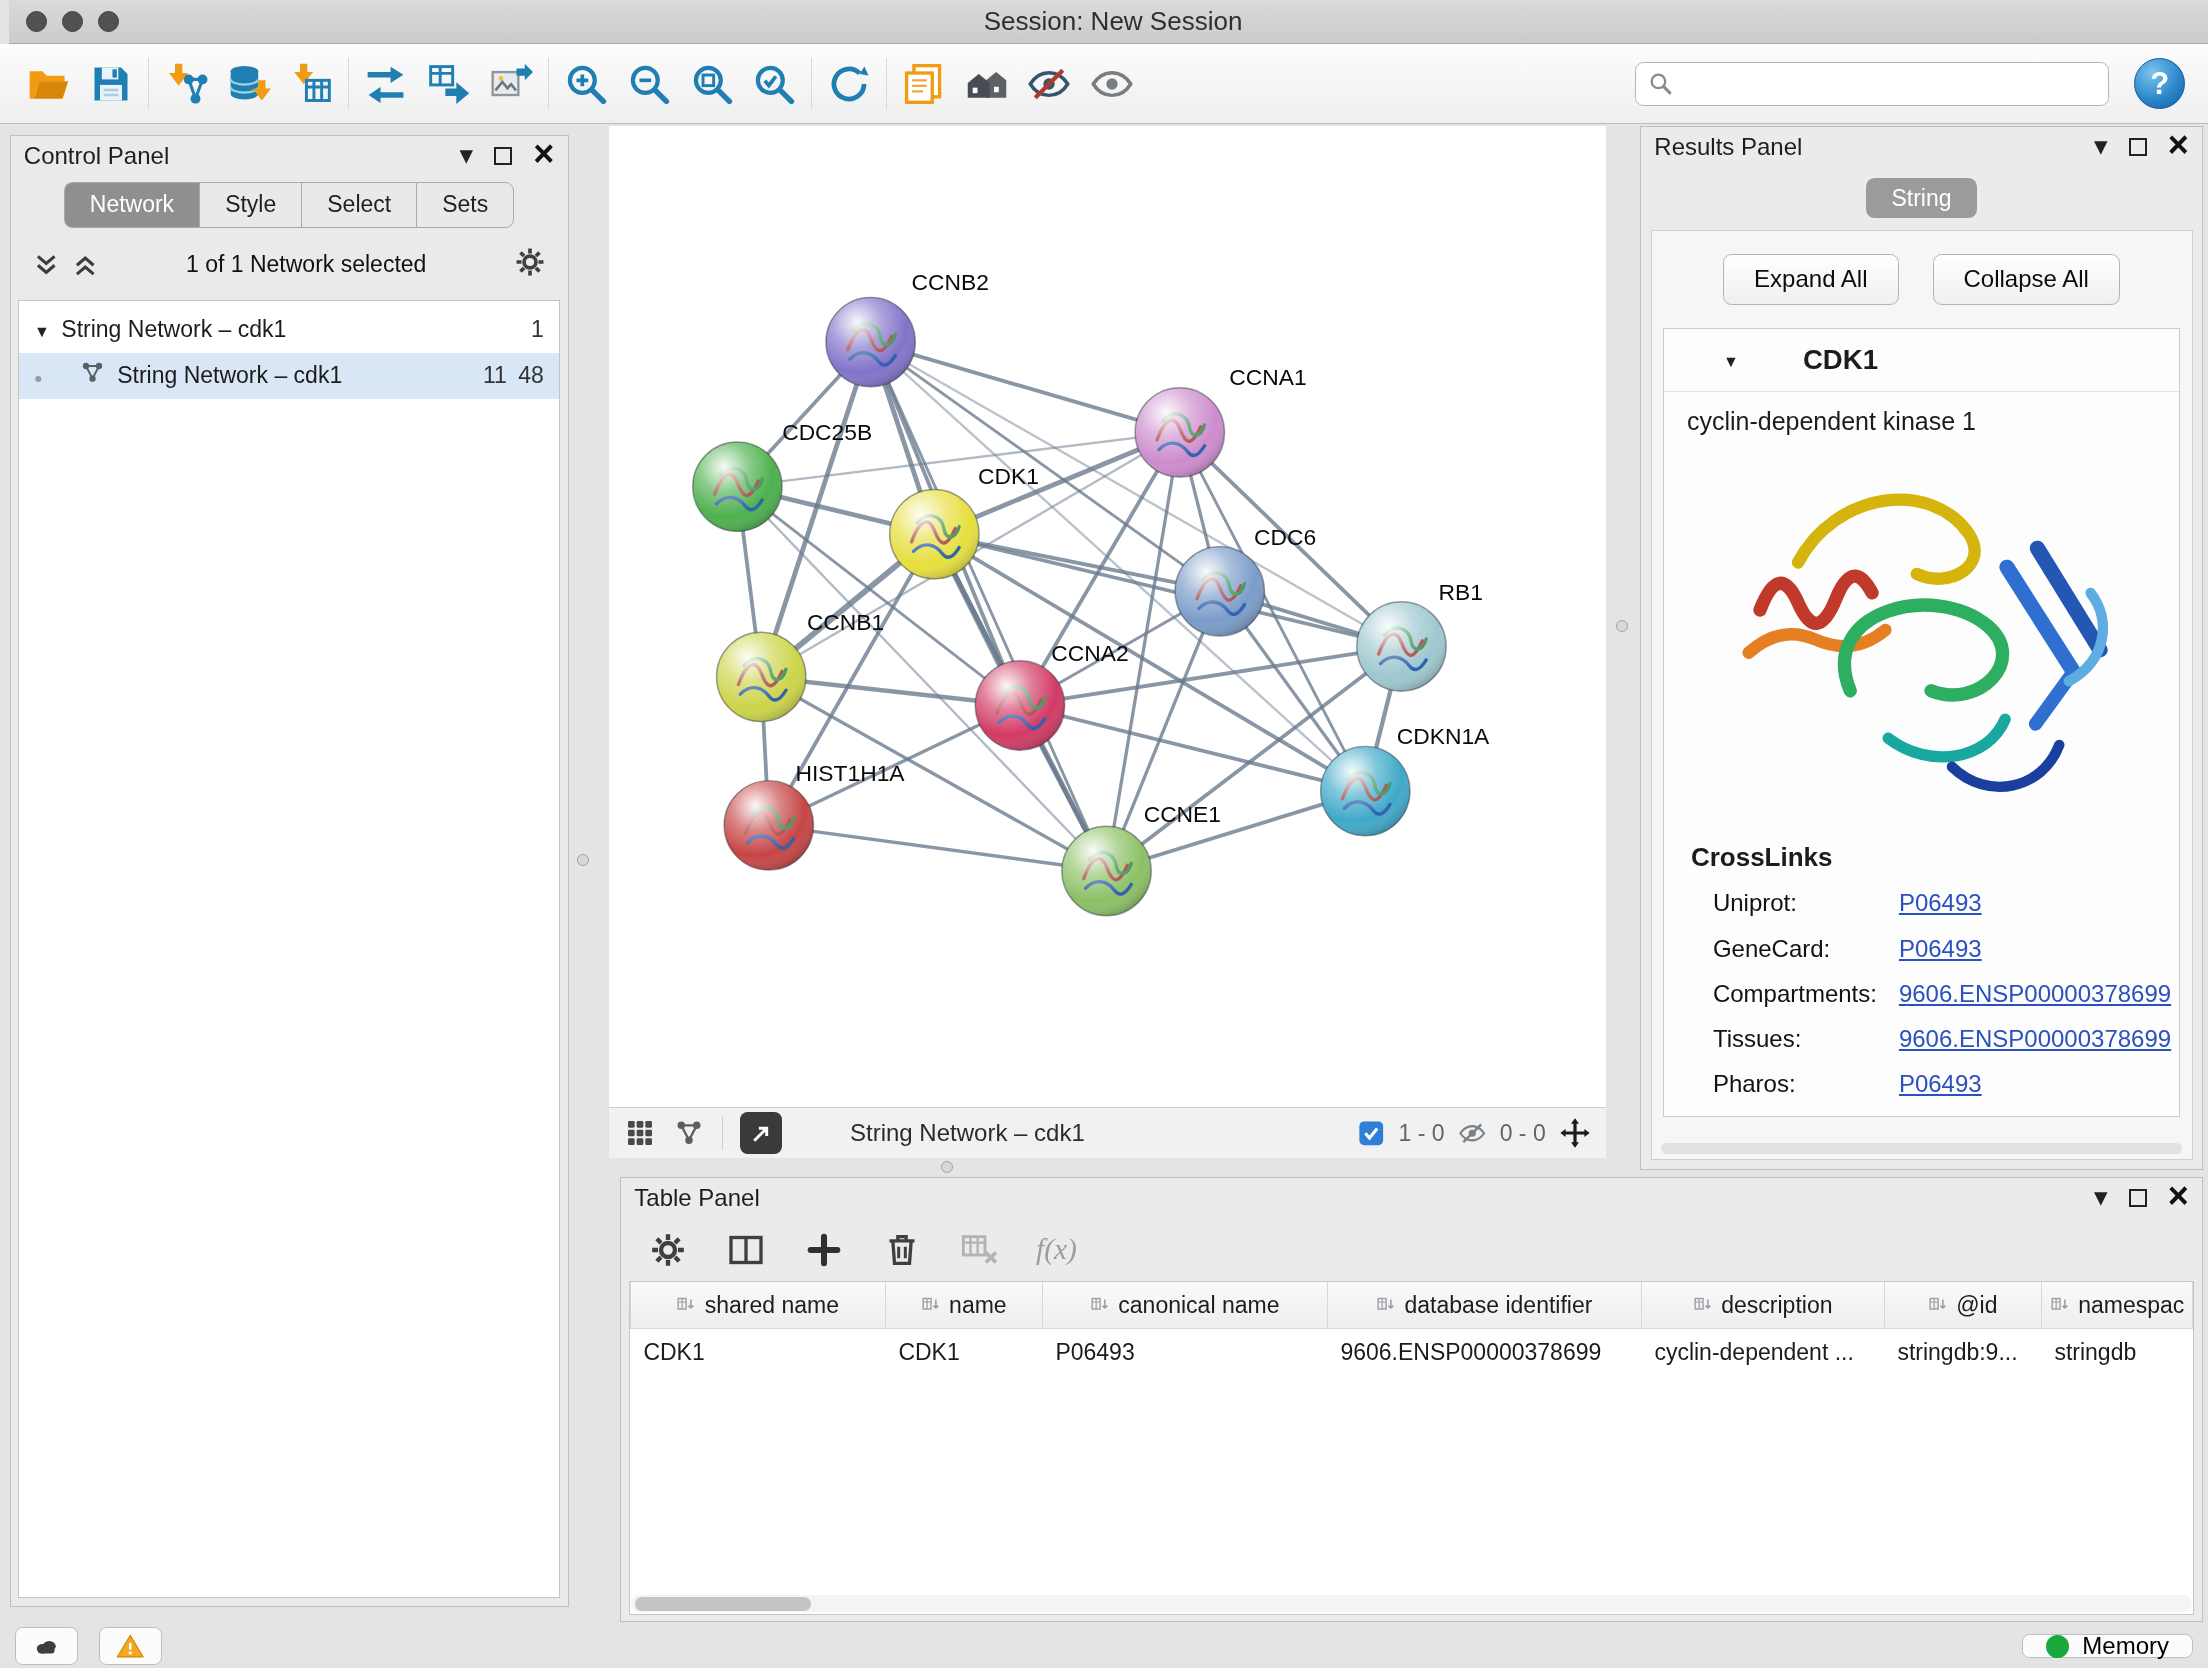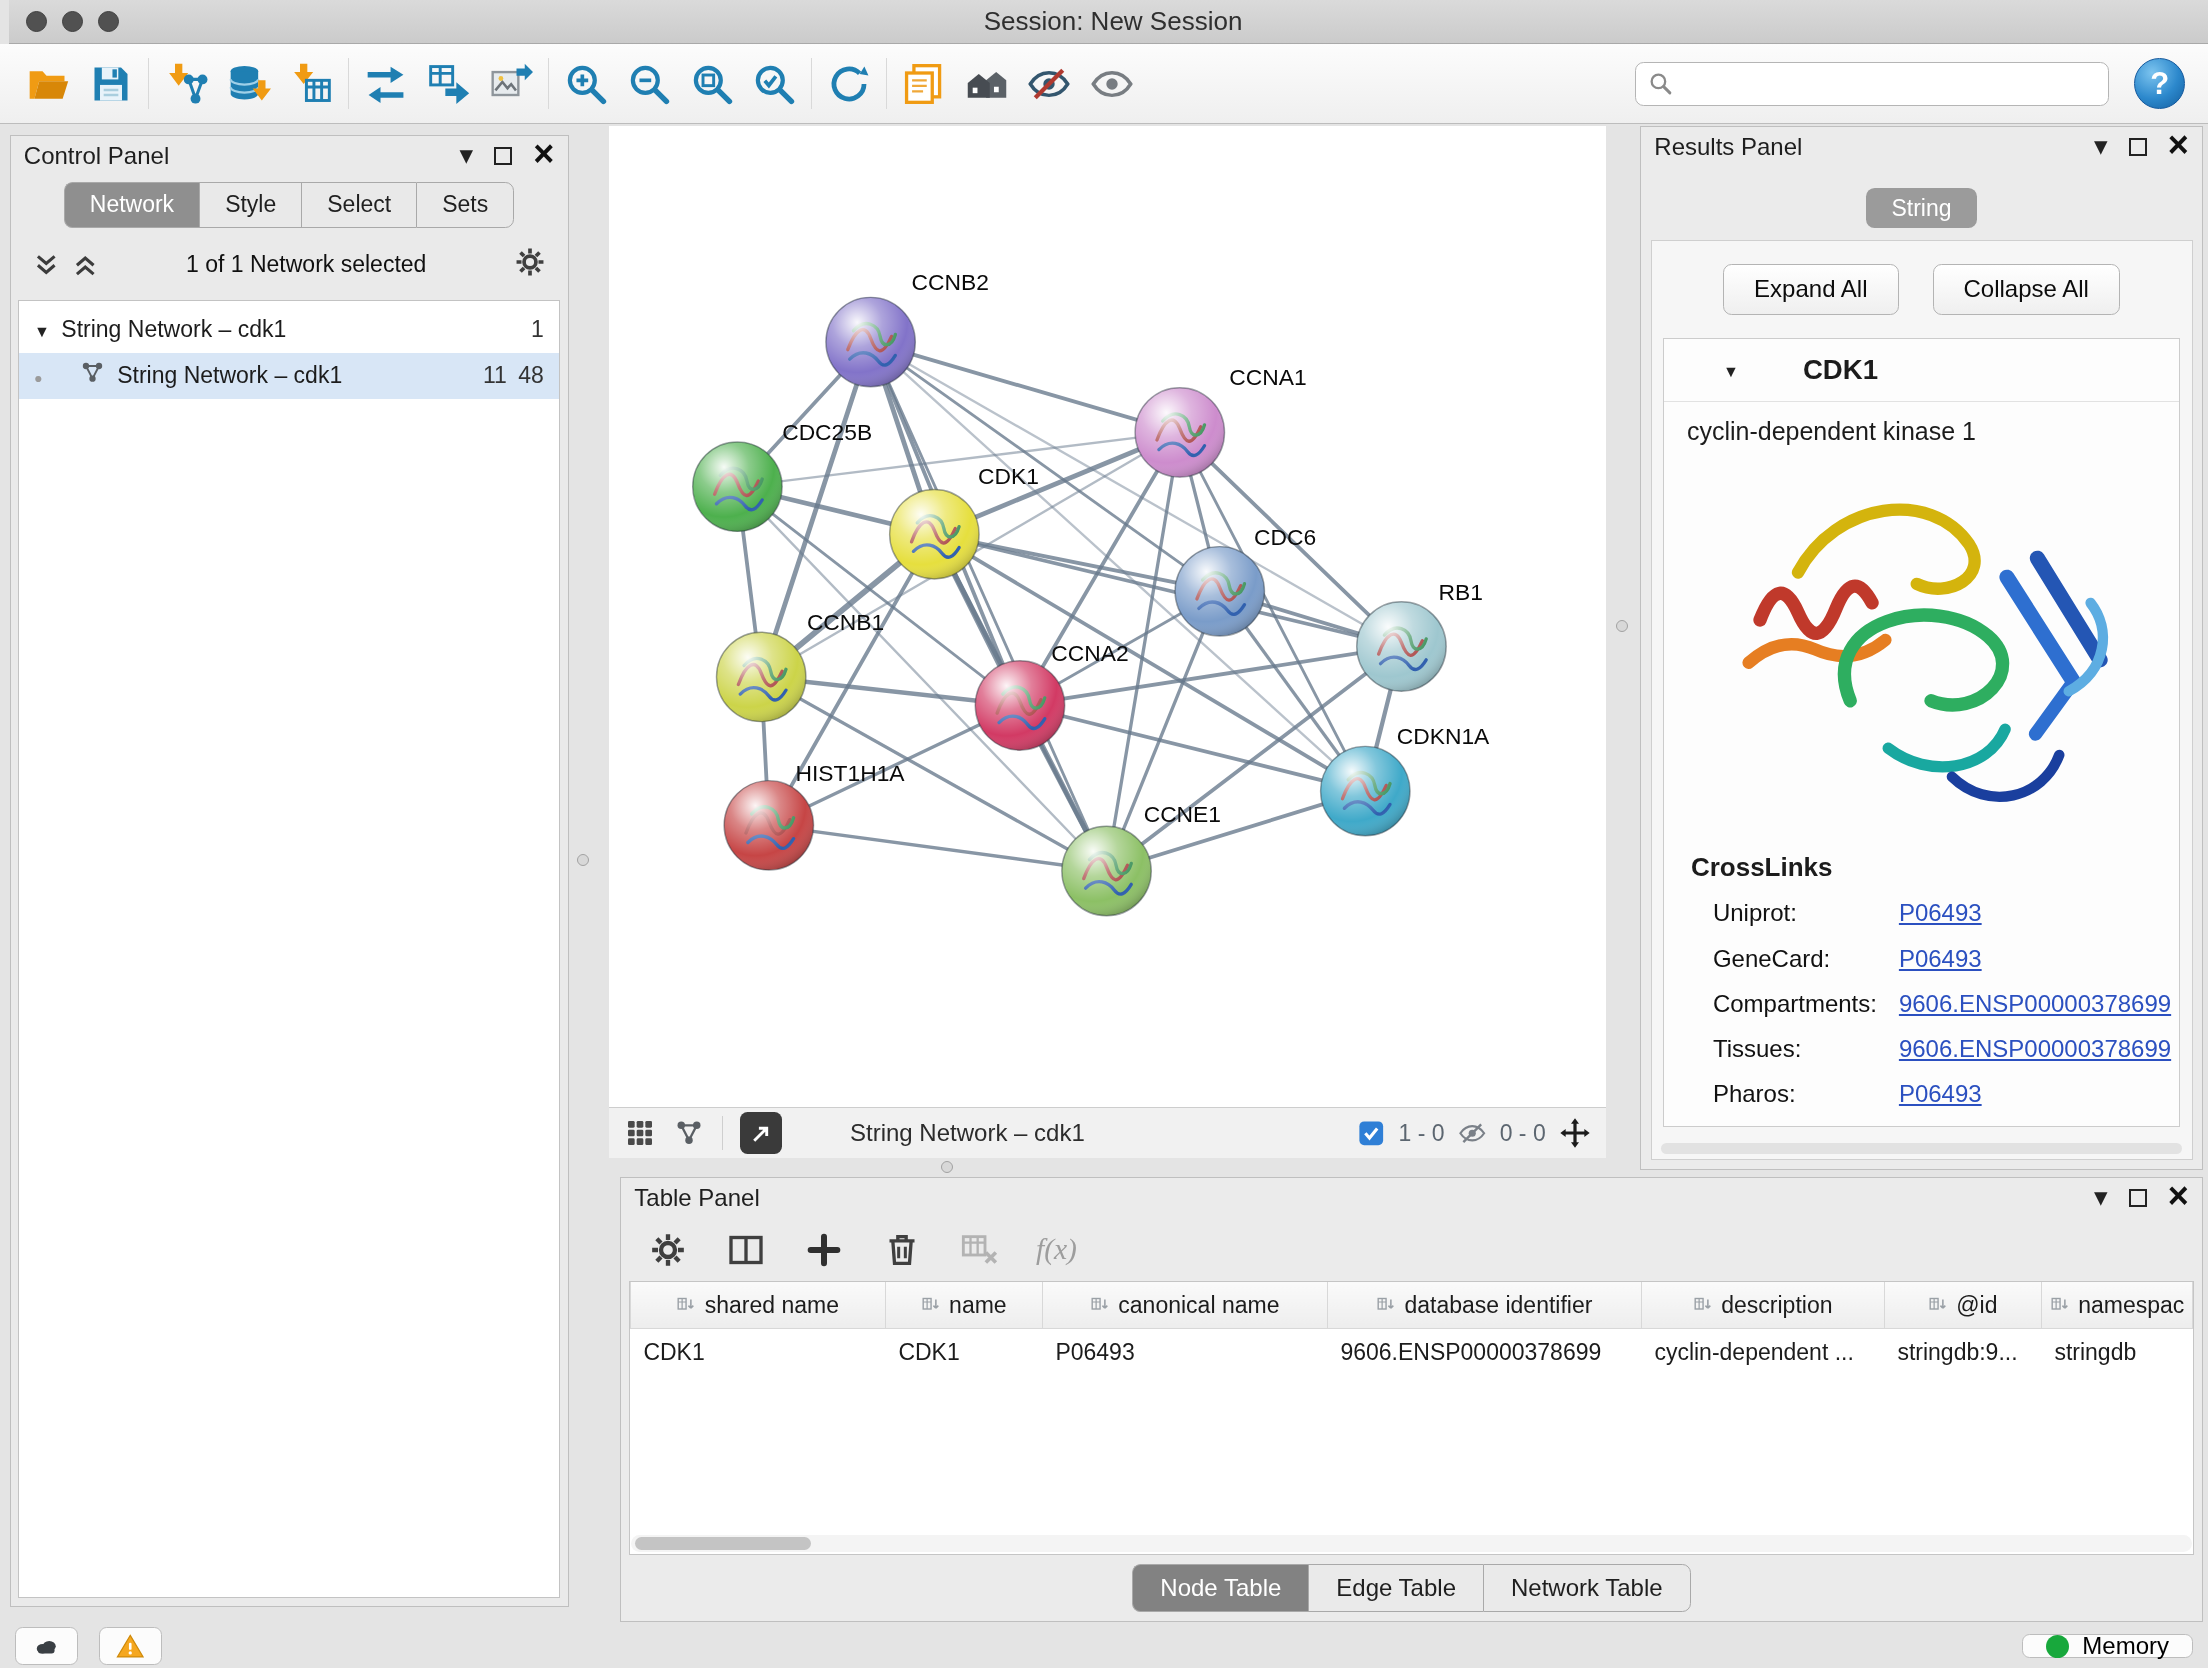--- a/index.html
+++ b/index.html
@@ -62,21 +62,21 @@
 #net-statusbar .sicon svg{width:32px;height:32px}
 #export-view-btn{width:42px;height:42px;background:#3a3a3a;border-radius:7.6px;display:flex;align-items:center;justify-content:center;border:none}
 #export-view-btn svg{width:25px;height:25px}
 #net-name{margin-left:51px;font-size:24px;color:#2c2c2c}
 #net-counts{margin-left:auto;display:flex;align-items:center;gap:13.3px;color:#5c6670;font-size:23px}
 #net-counts svg{width:28.5px;height:28.5px}
 .vdiv{width:1px;height:34px;background:#cfcfcf}
 
 
 #results-panel{position:absolute;left:1640px;top:126px;width:563px;height:1044px;background:#ebebeb;border:1px solid #bfbfbf;display:flex;flex-direction:column}
-#string-badge{align-self:center;margin-top:21px;background:#9b9b9b;color:#fff;font-size:23px;padding:6.7px 25px;border-radius:8.6px;border:none}
+#string-badge{align-self:center;margin-top:11px;background:#9b9b9b;color:#fff;font-size:23px;padding:6.7px 25px;border-radius:8.6px;border:none}
 #results-inner{flex:1;margin:11.4px 9.5px 9.5px 9.5px;background:#f6f6f6;border:1px solid #cfcfcf;position:relative;overflow:hidden}
 #expand-row{display:flex;justify-content:center;gap:34px;padding:23px 0 19px}
 .rbtn{background:linear-gradient(#ffffff,#efefef);border:1px solid #b4b4b4;border-radius:8.6px;font-size:24px;padding:10.5px 30px;color:#0c0c0c}
 #gene-card{margin:3.8px 11.4px;background:#fdfdfd;border:1px solid #cccccc;padding-bottom:9.5px}
 #gene-header{position:relative;display:flex;align-items:center;padding:15px 0 15px 139px;border-bottom:1px solid #e2e2e2}
 #gene-header .tri-exp{position:absolute;left:59px}
 #gene-name{font-size:27.6px;font-weight:bold}
 #gene-desc{font-size:25px;padding:15px 23px 3.8px}
 #protein-figure{display:block;margin:0 auto}
 #xl-title{font-size:26px;font-weight:bold;padding:3.8px 0 7.6px 27px}
@@ -691,25 +691,20 @@
           <td>cyclin-dependent ...</td>
           <td>stringdb:9...</td>
           <td>stringdb</td>
         </tr>
       </tbody>
     </table>
     <div id="hscroll">
         <div class="thumb"></div>
       </div>
   </div>
-  <div id="table-tabs">
-    <div class="ttab active">Node Table</div>
-    <div class="ttab">Edge Table</div>
-    <div class="ttab">Network Table</div>
-  </div>
 </div>
 
 <div class="split-dot" style="left:577px;top:854px"></div>
 <div class="split-dot" style="left:1616px;top:620px"></div>
 <div class="split-dot" style="left:941px;top:1161px"></div>
 
 <div id="status-bar">
   <button class="sbtn">
     <svg viewBox="0 0 24 24">
         <g fill="#3a3f44">

